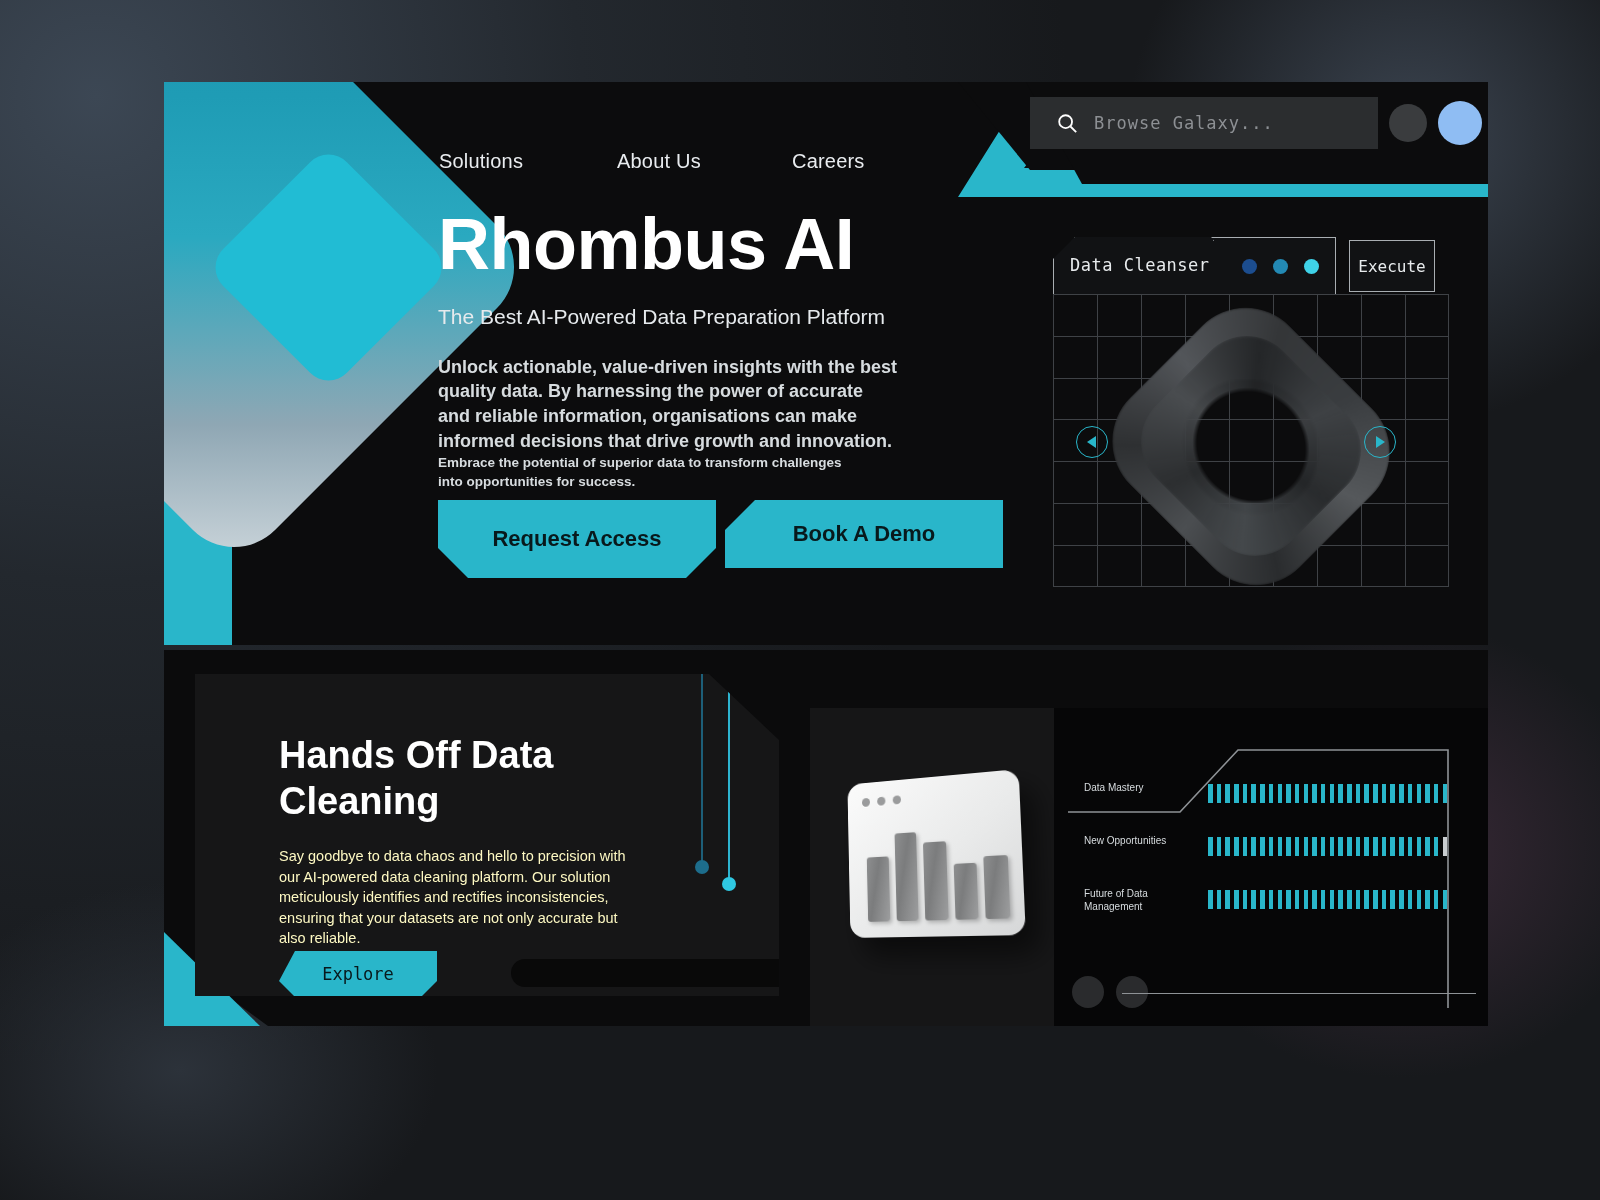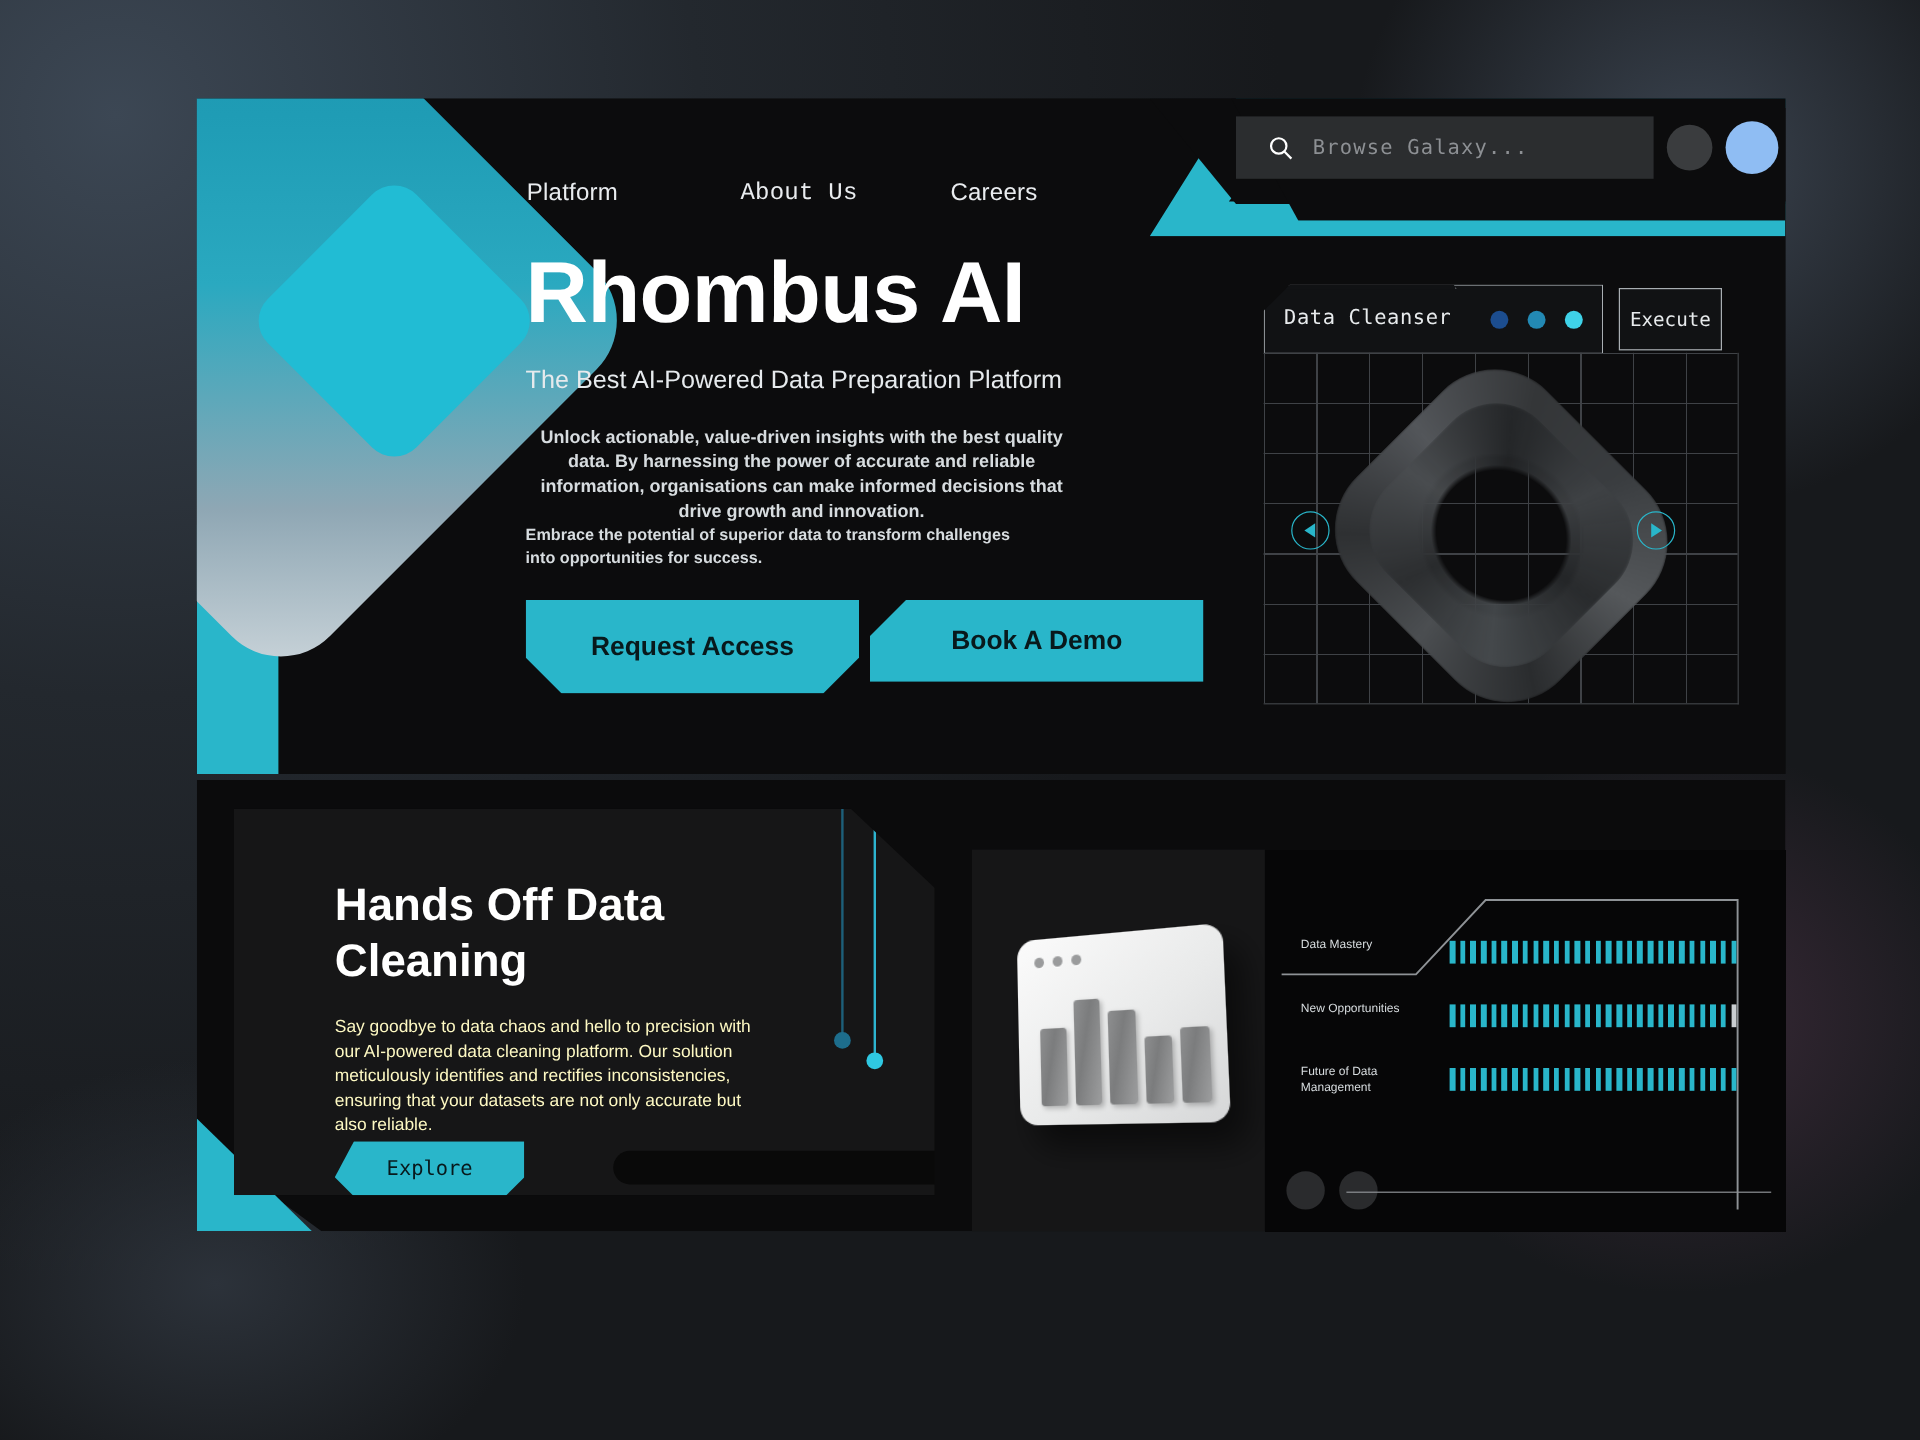--- a/index.html
+++ b/index.html
@@ -57,21 +57,21 @@
   .left-bar {
     position:absolute; left:0px; top:355px; width:68px; height:290px; background:#29b6ca;
     z-index:1;
   }
   .left-bar:after{ content:""; position:absolute; left:0; bottom:0; width:68px; height:80px;
      background:linear-gradient(to bottom, rgba(41,182,202,0) 0%, rgba(10,42,48,.85) 100%); }
 
   
   .topnav { position:absolute; left:275px; top:68px; width:460px; height:40px; z-index:6; }
   .nav-item { position:absolute; top:0; color:#e9ecef; font-size:20px; letter-spacing:.2px; cursor:pointer; }
-  .nav-0 { left:0; } .nav-1 { left:178px;font-family:Liberation Mono, monospace; } .nav-2 { left:353px; }
+  .nav-0 { left:0; } .nav-1 { left:178px; } .nav-2 { left:353px; }
 
   .searchbar {
     position:absolute; left:866px; top:15px; width:348px; height:52px;
     background:#2b2d2f; z-index:7; display:flex; align-items:center; padding-left:26px; gap:16px;
   }
   .search-ico { width:22px; height:22px; flex:none; }
   .search-ph { font-family:"DejaVu Sans Mono", monospace; color:#8d9094; font-size:17px; letter-spacing:1px;}
   .av-gray { position:absolute; left:1225px; top:22px; width:38px; height:38px; border-radius:50%;
       background:#3a3c3e; z-index:7; }
   .av-blue { position:absolute; left:1274px; top:19px; width:44px; height:44px; border-radius:50%;
@@ -85,21 +85,21 @@
   }
   .logo-inner {
     position:absolute; left:222px; top:128px; width:175px; height:175px; border-radius:26px;
     transform:rotate(45deg); background:#21bcd4;
   }
 
   
   .hero-text { position:absolute; left:274px; top:125px; width:520px; z-index:6; }
   .hero-title { font-size:72px; font-weight:700; color:#ffffff; letter-spacing:-.5px; line-height:1.05; }
   .hero-sub { margin-top:22px; font-size:21px; color:#e6eaed; font-weight:400; }
-  .hero-p { margin-top:26px; font-size:15px; line-height:1.38; color:#d7dcdf; font-weight:600; width:460px;text-align:center;}
+  .hero-p { margin-top:26px; font-size:18px; line-height:1.38; color:#d7dcdf; font-weight:600; width:460px;}
   .hero-p2 { font-size:13.5px; line-height:1.38; color:#d7dcdf; font-weight:600; width:420px;}
 
   
   .cta-row { position:absolute; left:274px; top:418px; z-index:6; display:flex; gap:9px; }
   .btn-cta {
     background:#29b6ca; color:#08191c; font-size:22px; font-weight:700;
     display:flex; align-items:center; justify-content:center; cursor:pointer;
   }
   .btn-a { width:278px; height:78px; clip-path:polygon(0 0, 278px 0, 278px 48px, 248px 78px, 30px 78px, 0 48px);}
   .btn-b { width:278px; height:68px; clip-path:polygon(30px 0, 278px 0, 278px 78px, 0 78px, 0 30px);}
@@ -230,21 +230,21 @@
   <div class="hero">
     <div class="hero-inner"></div>
 
     <div class="ribbon-tr"></div>
     <div class="header-band"></div>
     <div class="header-band2"></div>
 
     <div class="left-bar"></div>
 
     <div class="topnav">
-      <div class="nav-item nav-0">Platform</div>
+      <div class="nav-item nav-0">Solutions</div>
       <div class="nav-item nav-1">About Us</div>
       <div class="nav-item nav-2">Careers</div>
     </div>
 
     <div class="searchbar">
       <span class="search-ico">
         <svg viewBox="0 0 24 24" width="22" height="22" fill="none" stroke="#ffffff" stroke-width="2">
           <circle cx="10.5" cy="10.5" r="7"></circle>
             <line x1="15.8" y1="15.8" x2="22" y2="22"></line>
         </svg>

